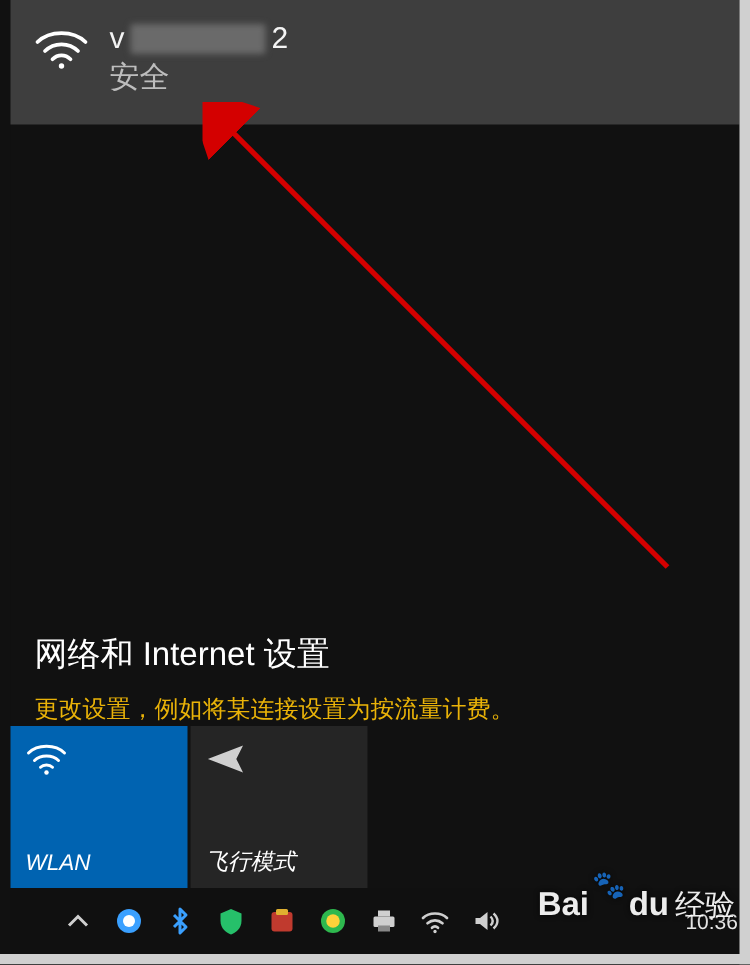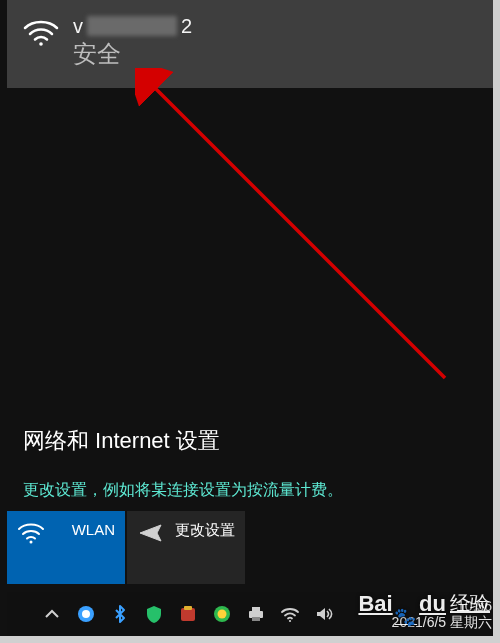--- a/index.html
+++ b/index.html
@@ -25,42 +25,43 @@
     background: #3e3e3e;
     cursor: pointer;
   }
   .wifi-icon-svg { width: 36px; height: 28px; flex: none; margin-top: 4px; }
   .wifi-text { display: flex; flex-direction: column; }
   .wifi-name { font-size: 20px; color: #f4f4f4; line-height: 1.2; display: flex; align-items: center; gap: 4px; }
   .wifi-name .blur {
     display: inline-block; width: 90px; height: 20px;
     background: #6a6a6a; border-radius: 2px; filter: blur(2px);
   }
-  .wifi-sub { font-size: 24px; color: #bdbdbd; }
+  .wifi-sub { font-size: 20px; color: #bdbdbd; }
 
   
   .spacer { height: 338px; }
 
   
   .settings {
     padding: 0 16px;
   }
-  .settings-title { font-size: 22px; color: #ffffff; margin-bottom: 24px; }
-  .settings-sub  { font-size: 16px; color: #5eead4; margin-bottom: 10px; }
+  .settings-title { font-size: 22px; color: #ffffff; margin-bottom: 12px; }
+  .settings-sub  { font-size: 16px; color: #eab308; margin-bottom: 0; }
 
   
   .tiles { display: flex; gap: 2px; padding: 0 0 0 0; }
   .tile {
-    width: 118px; height: 73px;
+    width: 118px; height: 108px;
     background: #252525;
     color: #fff;
     padding: 10px 10px 8px 10px;
-    display: flex; flex-direction: row; justify-content: space-between;
+    display: flex; flex-direction: column; justify-content: space-between;
     cursor: pointer;
     font-size: 15px;
+    font-style: italic;
   }
   .tile.active { background: #0063b1; }
   .tile-icon { height: 24px; display:flex; align-items:center; }
   .tile-icon svg { width: 28px; height: 24px; }
 
   
   .taskbar {
     position: absolute;
     left: 0; bottom: 0; width: 493px; height: 44px;
     background: #101010;
@@ -84,23 +85,22 @@
     width: 330px; height: 330px;
     pointer-events: none;
   }
 
   
   .watermark {
     position: absolute;
     right: 10px; bottom: 26px;
     font-size: 22px; color: #ffffff; opacity: .92;
     font-weight: 600;
-    display: flex; align-items: flex-end; gap: 2px;
+    display: flex; align-items: flex-start; gap: 2px;
     text-shadow: 0 0 4px rgba(0,0,0,.8);
-    text-decoration: underline;
   }
   .watermark .sub { font-size: 20px; font-weight: 400; margin-left: 2px; }
   .watermark .paw { font-size: 18px; line-height: 0; }
 
   
   .outer-frame {
     position:absolute; inset:0;
     border-right: 7px solid #d0d0d0;
     border-bottom: 7px solid #d0d0d0;
     pointer-events:none;
@@ -148,21 +148,21 @@
         </svg>
       </span>
       <span>WLAN</span>
     </div>
     <div class="tile">
       <span class="tile-icon">
         <svg viewBox="0 0 28 24" fill="#d0d0d0">
           <path d="M3 12 L24 4 L20 12 L24 20 L3 12 Z M9 12 L17 12" stroke="#d0d0d0" stroke-width="1"></path>
         </svg>
       </span>
-      <span>更改设置</span>
+      <span>飞行模式</span>
     </div>
   </div>
 
   <div class="taskbar">
     <div class="tray">
       <span class="ic">
         <svg viewBox="0 0 20 20" fill="none" stroke="#cfcfcf" stroke-width="2">
             <path d="M4 13 L10 7 L16 13"></path>
           </svg>
       </span>
@@ -212,21 +212,20 @@
       <span class="ic">
         <svg viewBox="0 0 20 20" fill="#cfcfcf">
             <path d="M3 8 H6 L11 4 V16 L6 12 H3 Z"></path>
             <path d="M13 7 C15 9 15 11 13 13" fill="none" stroke="#cfcfcf" stroke-width="1.6"></path>
             <path d="M15 5 C18.5 8 18.5 12 15 15" fill="none" stroke="#cfcfcf" stroke-width="1.6"></path>
           </svg>
       </span>
     </div>
     <div class="clock">
       <div>10:36</div>
-      <div>2021/6/5 星期六</div>
     </div>
   </div>
 
 </div>
 
 <svg class="arrow" viewBox="0 0 330 330">
   <defs>
     <marker id="arrhead" markerWidth="14" markerHeight="14" refX="3" refY="7" orient="auto">
       <polygon points="0,0 14,7 0,14" fill="#d40000"></polygon>
     </marker>

